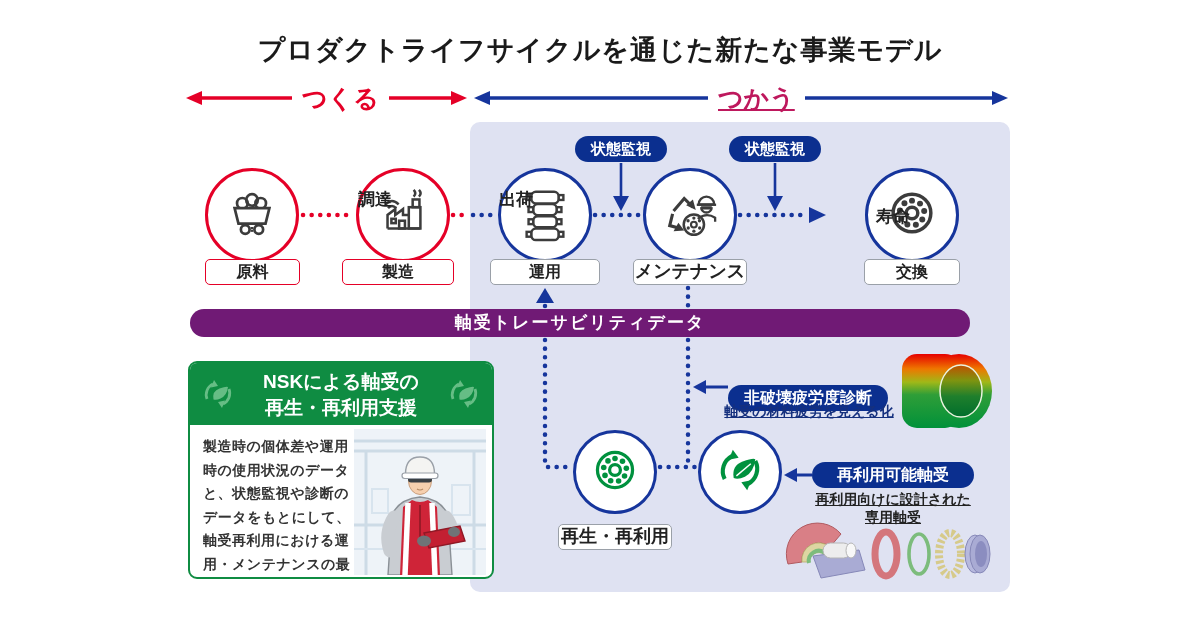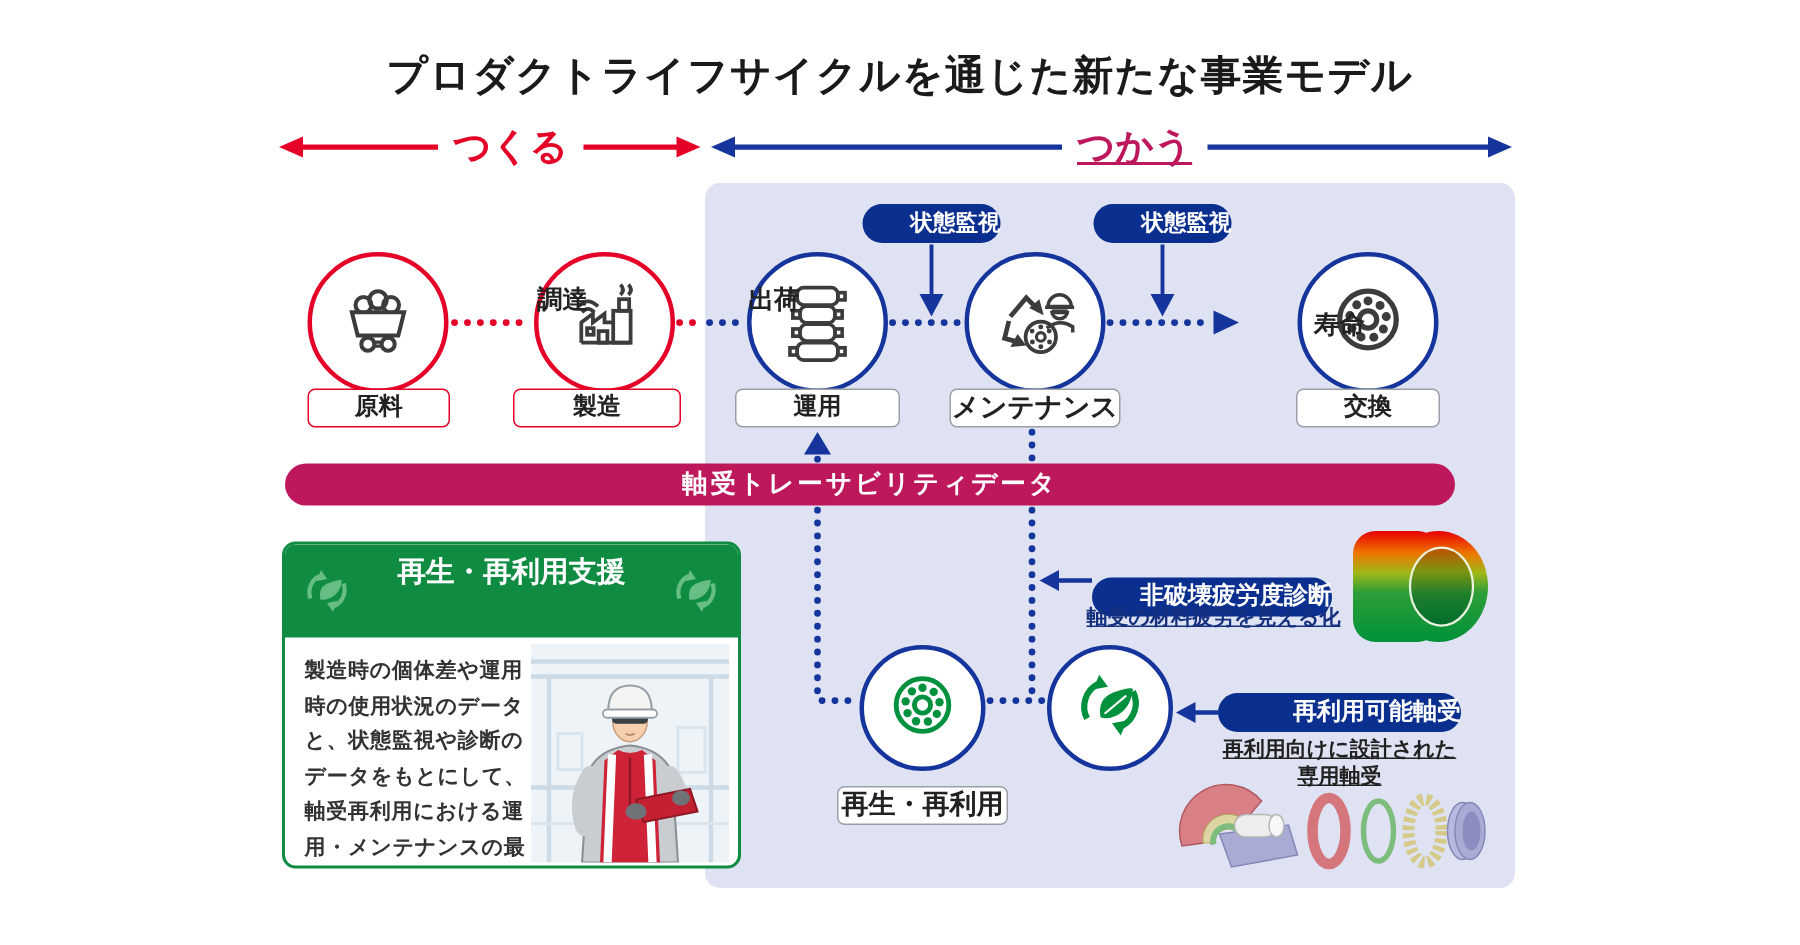--- a/index.html
+++ b/index.html
@@ -31,25 +31,25 @@
                 text-align:center; z-index:3; background:transparent;margin-left:48px; }
 
   .node-label { position:absolute; height:26px; line-height:23px; background:#ffffff;
                 border-radius:5px; text-align:center; font-size:16px; font-weight:bold;
                 color:#222222; z-index:4; }
   .node-label.red-edge { border:1.5px solid #e50027; }
   .node-label.gray-edge { border:1.5px solid #9aa0a8; }
   .node-label.sm { font-size:18px; }
 
   .pill { position:absolute; height:26px; line-height:26px; background:#0b2f8f; color:#ffffff;
-          border-radius:13px; text-align:right; font-size:15px; font-weight:bold; z-index:4; }
+          border-radius:13px; text-align:center; font-size:15px; font-weight:bold; z-index:4; }
   .pill.lg { font-size:16px; }
 
   .trace-bar { position:absolute; left:190px; top:309px; width:780px; height:28px;
-               background:#be185d; border-radius:14px; color:#ffffff; text-align:center;
+               background:#701a75; border-radius:14px; color:#ffffff; text-align:center;
                line-height:28px; font-size:17px; font-weight:bold; letter-spacing:2px; z-index:3; }
 
   .annot-desc { position:absolute; text-align:center; font-weight:bold; z-index:4;text-decoration:underline; }
   .diag-desc { left:714px; top:403px; width:190px; font-size:14px; color:#15307e; }
   .reuse-desc1 { left:800px; top:491px; width:186px; font-size:14px; color:#222; }
   .reuse-desc2 { left:800px; top:509px; width:186px; font-size:14px; color:#222; }
 
   .nsk-box { position:absolute; left:188px; top:361px; width:306px; height:218px;
              background:#ffffff; border:2px solid #0f8c42; border-radius:9px; z-index:4; overflow:hidden; }
   .nsk-head { position:absolute; left:0; top:0; width:100%; height:62px; background:#0f8c42;
@@ -315,20 +315,21 @@
     <div class="nsk-head">
       <span class="nsk-eco l">
         <svg width="36" height="36" viewBox="0 0 36 36" fill="none" stroke="#66bd85">
           <path d="M7,23 A12,12 0 0 1 13,8" stroke-width="2.8"></path>
           <polygon points="14,4 18,10 11,11.5" fill="#66bd85" stroke="none"></polygon>
           <path d="M29,13 A12,12 0 0 1 23,28" stroke-width="2.8"></path>
           <polygon points="22,32 18,26 25,24.5" fill="#66bd85" stroke="none"></polygon>
           <path d="M13.5,23.5 Q12,15 19.5,12.5 Q26.5,10 28,11 Q27,19.5 20.5,22.5 Q16.5,24.5 13.5,23.5 Z" fill="#66bd85" stroke="none"></path>
         </svg>
       </span>
+      <div>NSKによる軸受の</div>
       <div>再生・再利用支援</div>
       <span class="nsk-eco r">
         <svg width="36" height="36" viewBox="0 0 36 36" fill="none" stroke="#66bd85">
           <path d="M7,23 A12,12 0 0 1 13,8" stroke-width="2.8"></path>
           <polygon points="14,4 18,10 11,11.5" fill="#66bd85" stroke="none"></polygon>
           <path d="M29,13 A12,12 0 0 1 23,28" stroke-width="2.8"></path>
           <polygon points="22,32 18,26 25,24.5" fill="#66bd85" stroke="none"></polygon>
           <path d="M13.5,23.5 Q12,15 19.5,12.5 Q26.5,10 28,11 Q27,19.5 20.5,22.5 Q16.5,24.5 13.5,23.5 Z" fill="#66bd85" stroke="none"></path>
         </svg>
       </span>

